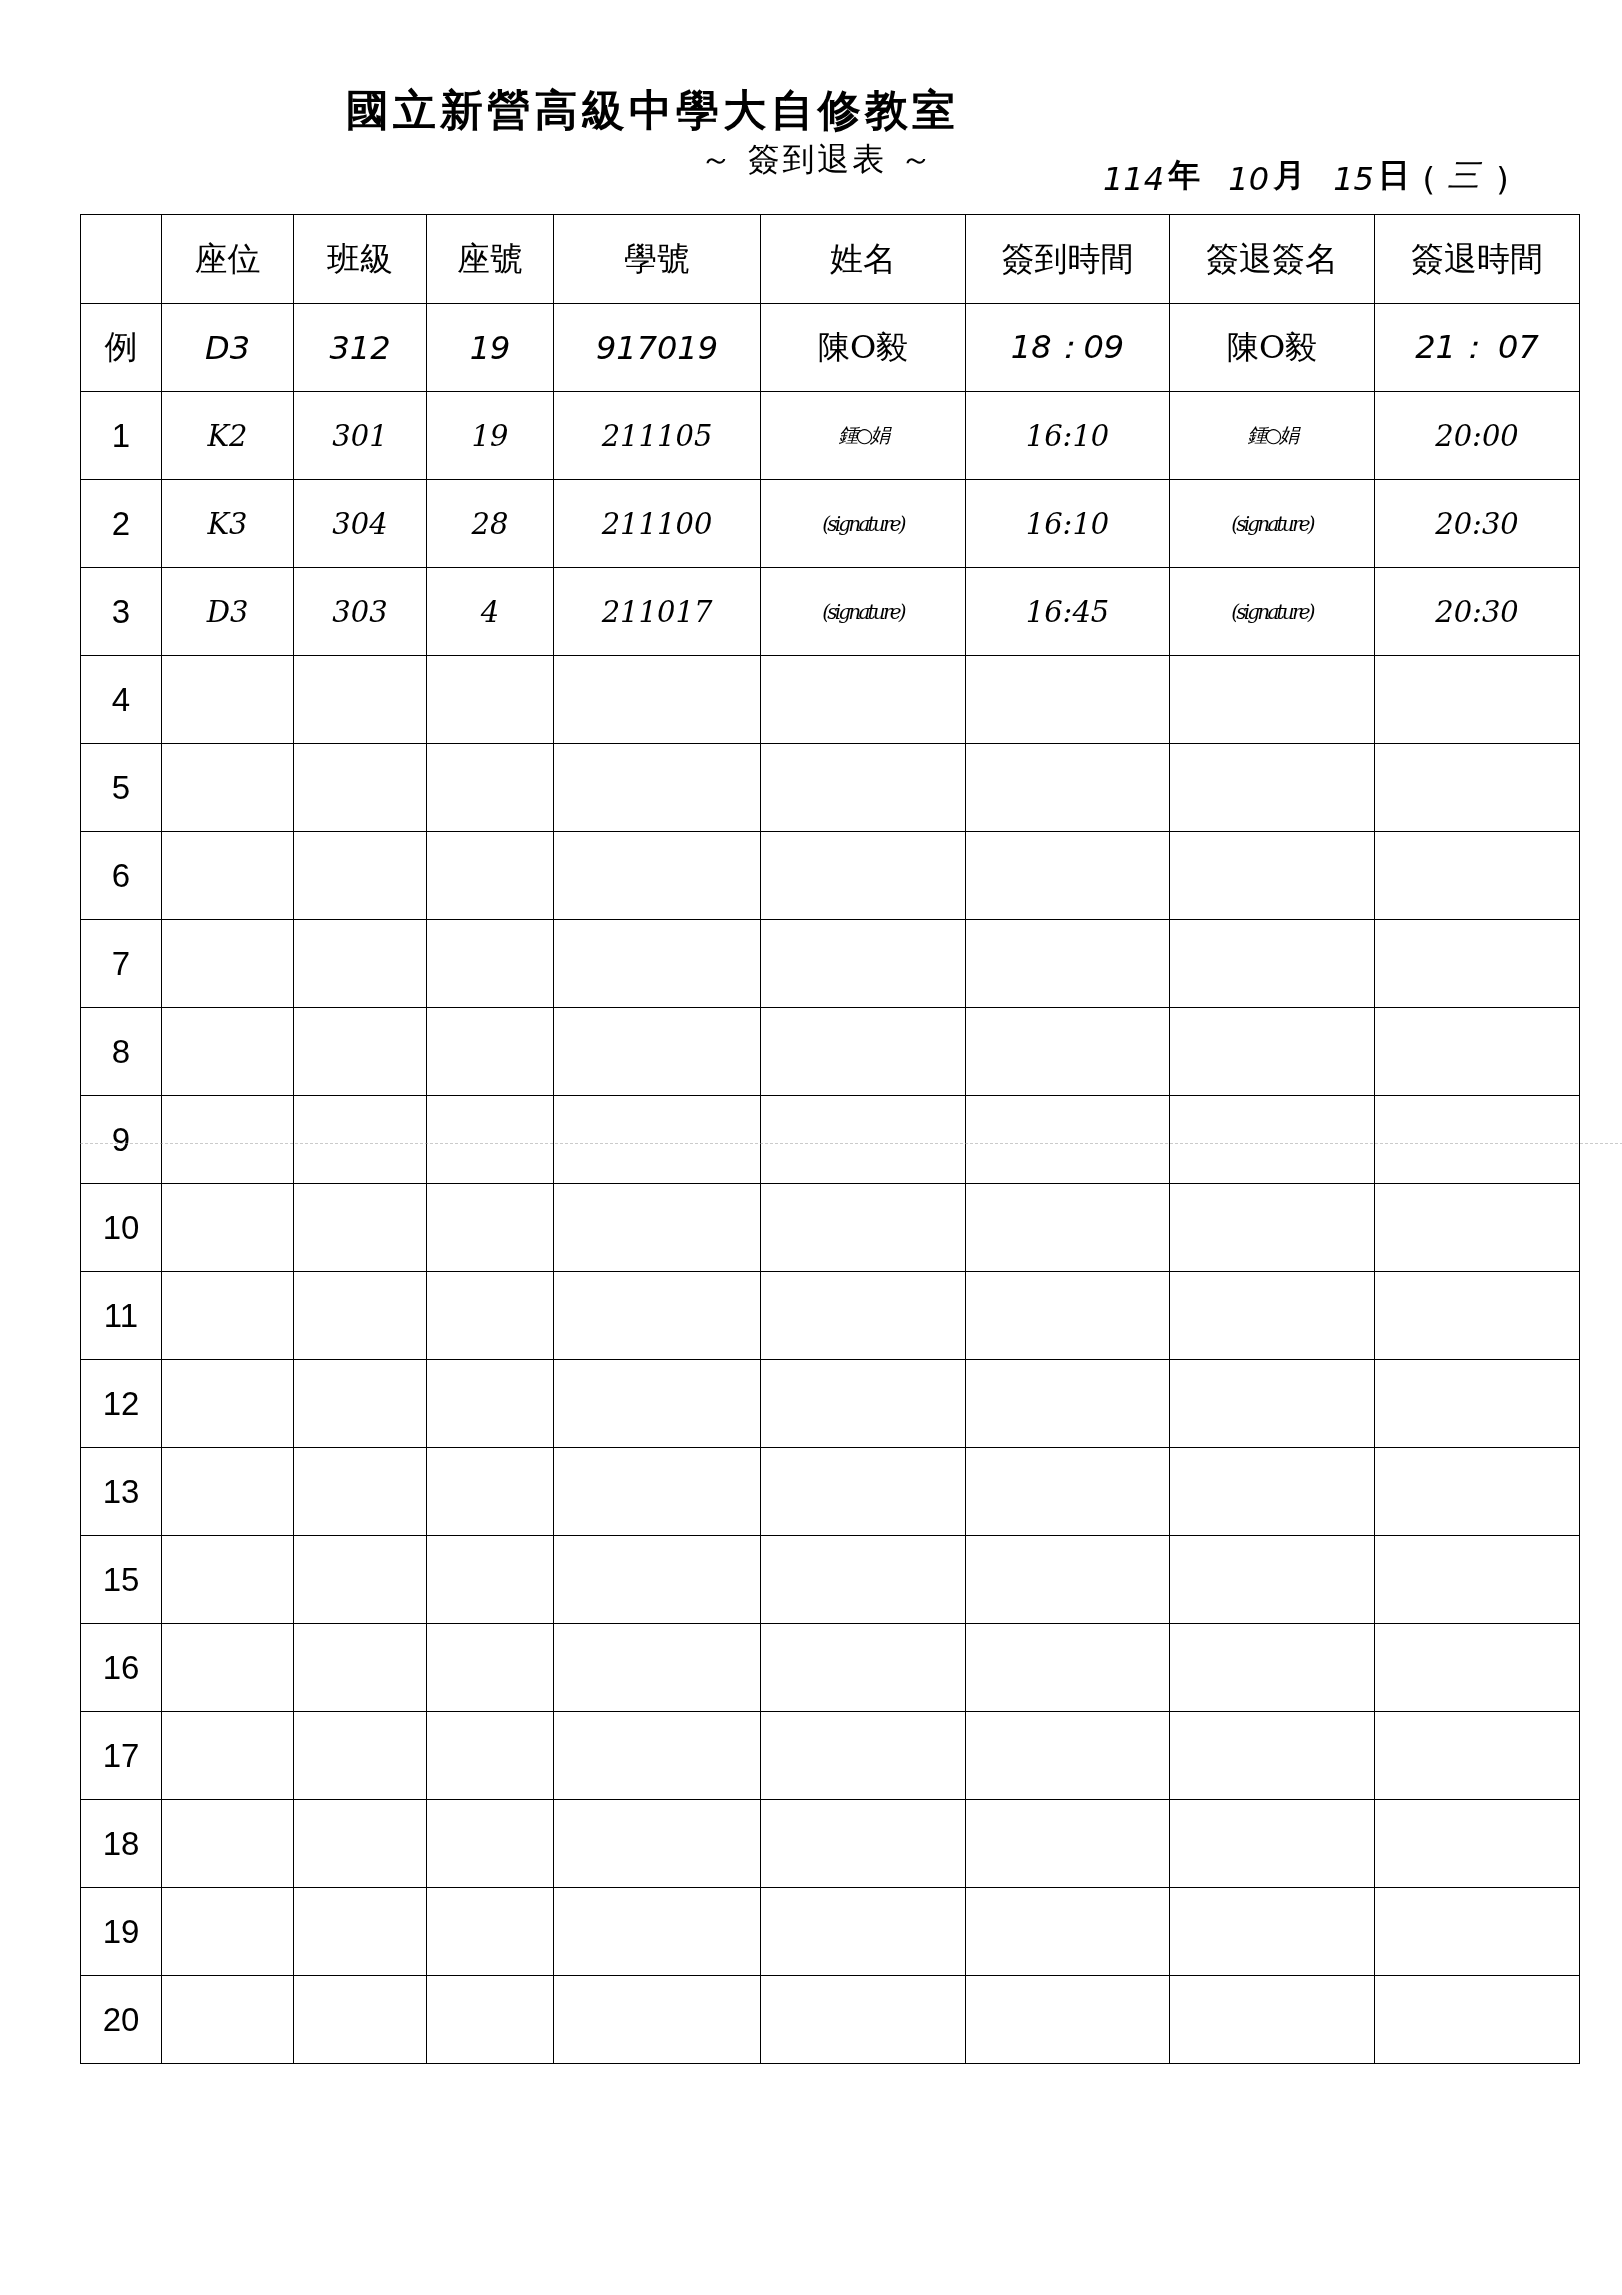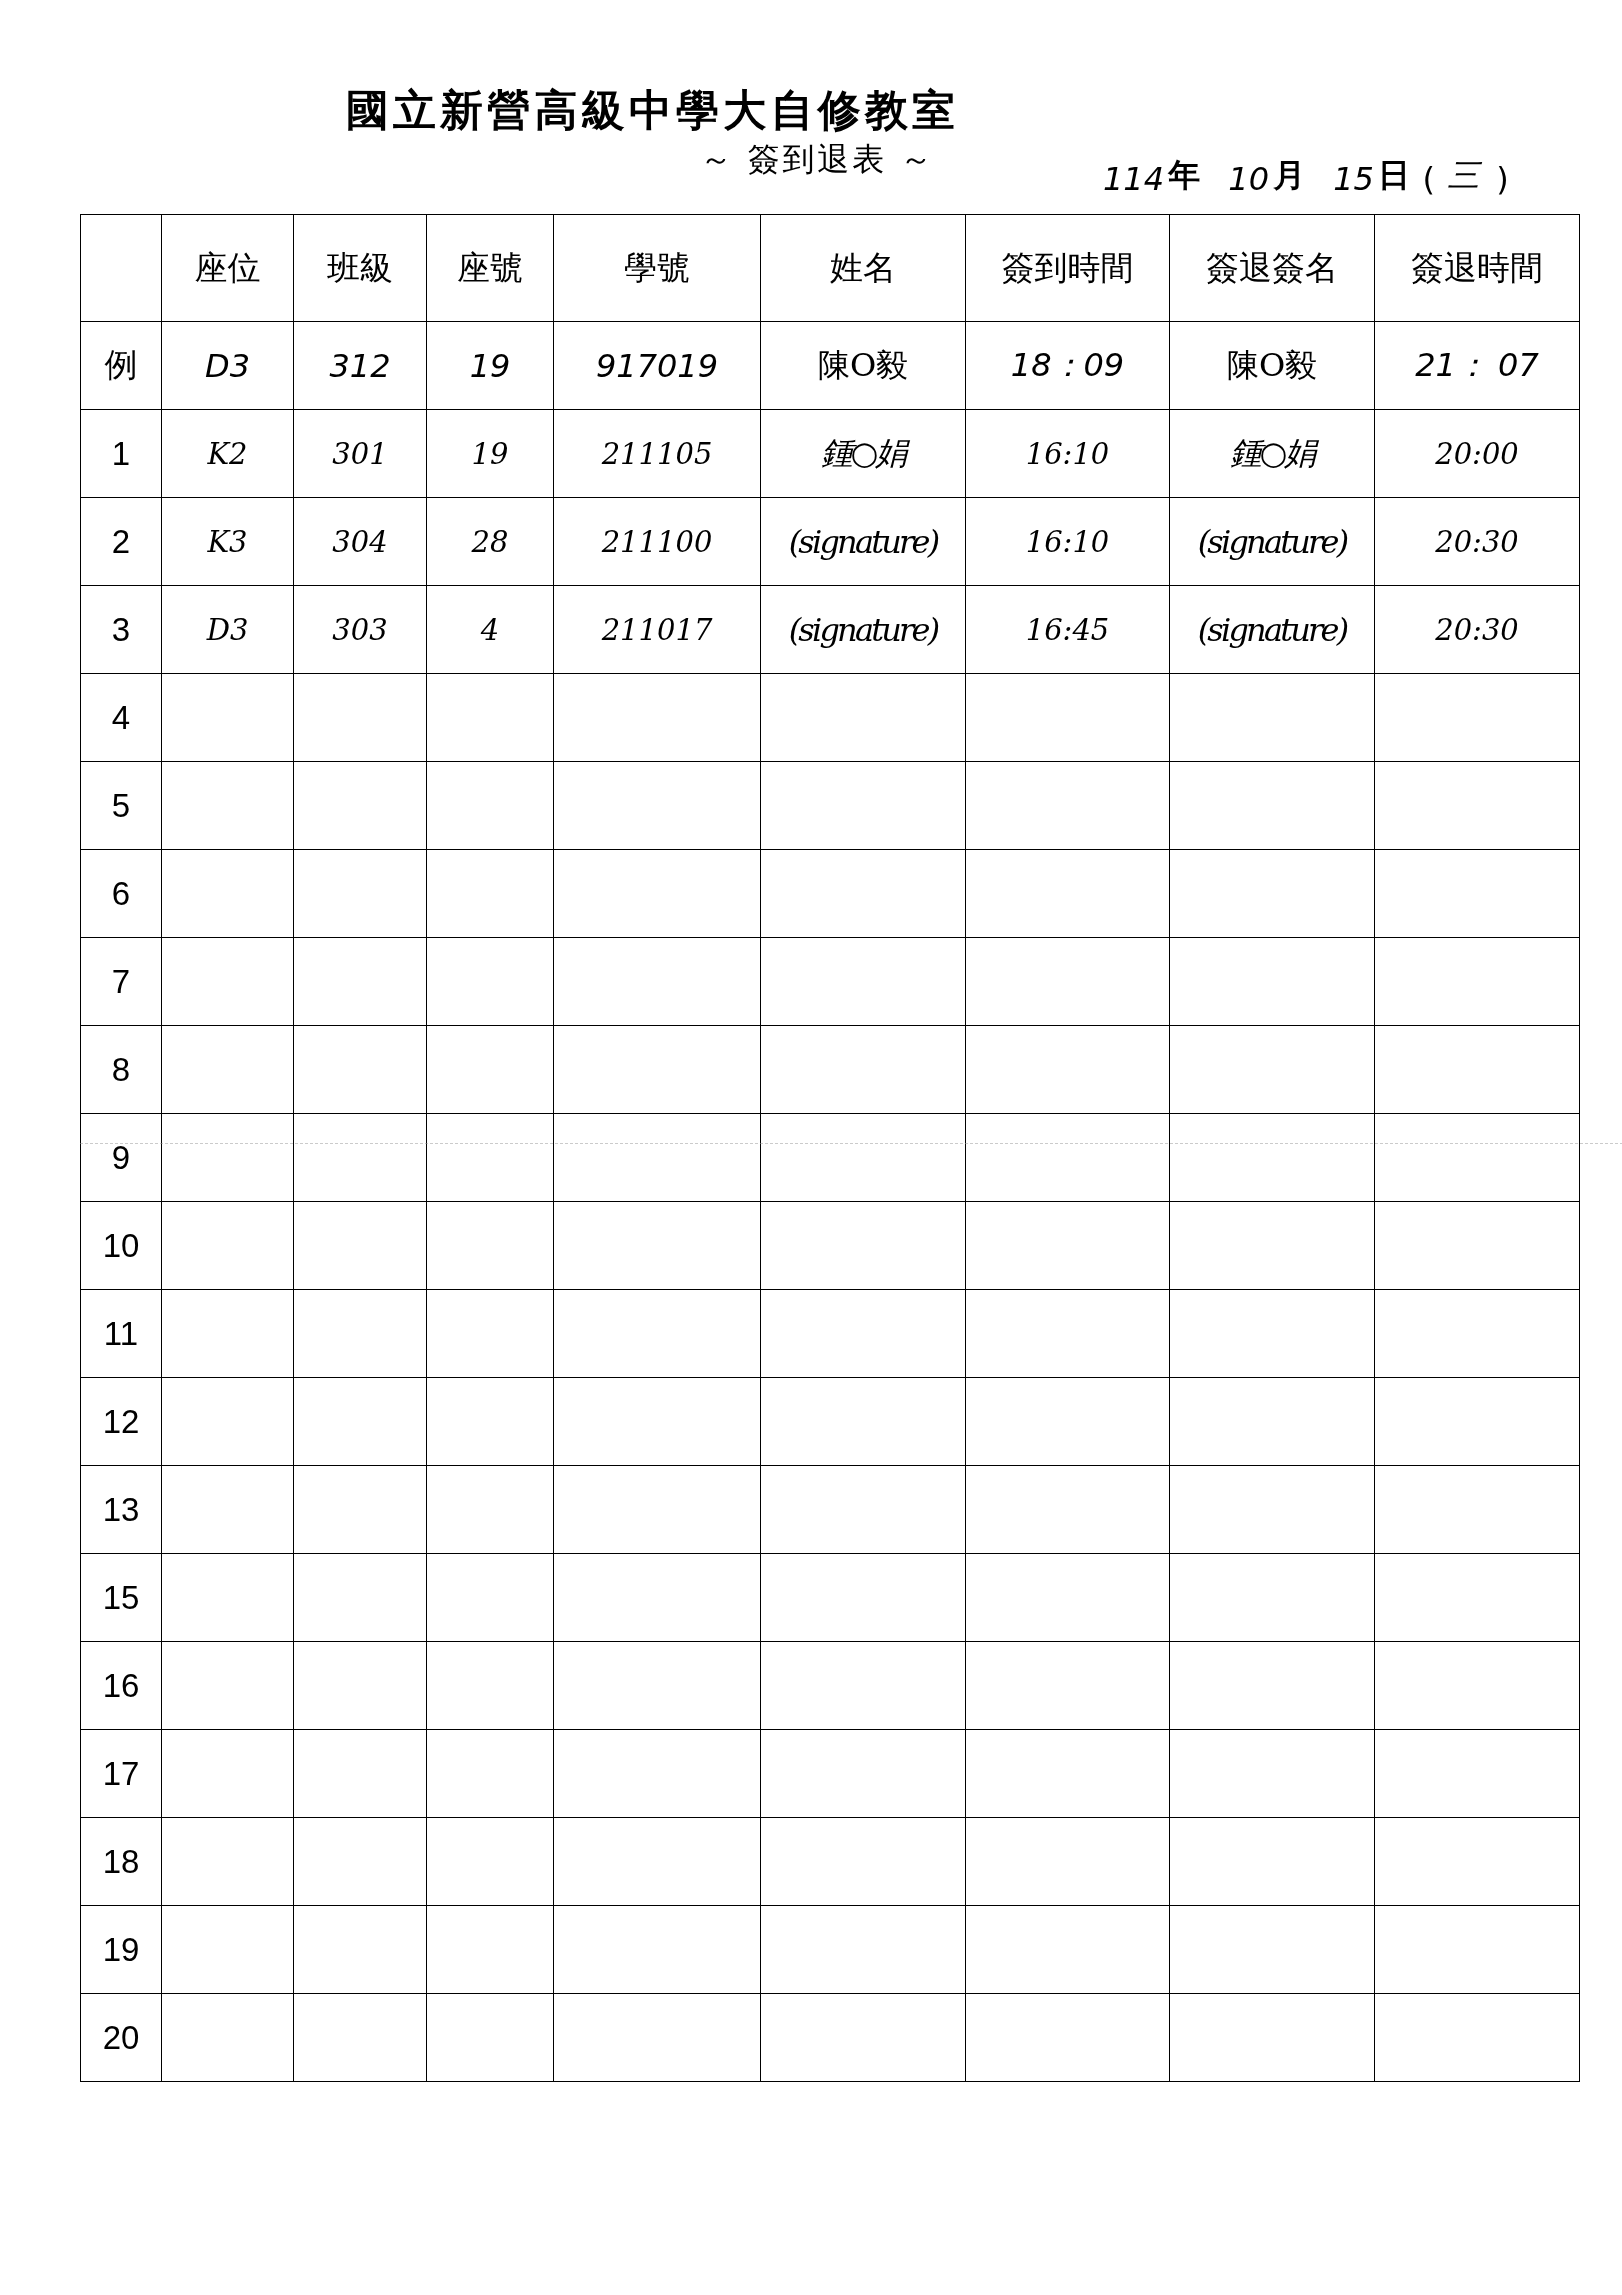--- a/index.html
+++ b/index.html
@@ -27,27 +27,27 @@
     table.sheet {
       position: absolute; left: 80px; top: 214px;
       border-collapse: collapse; table-layout: fixed;
       width: 1500px;
     }
     table.sheet td, table.sheet th {
       border: 1.4px solid #000; text-align: center; vertical-align: middle;
       padding: 0; overflow: hidden; white-space: nowrap;
     }
     table.sheet tr { height: 88px; }
-    table.sheet tr.hdr { height: 107px; }
+    table.sheet tr.hdr { height: 89px; }
     th { font-weight: normal; font-size: 33px; font-family: "DejaVu Sans", sans-serif; }
     td.idx { font-size: 33px; font-family: "Liberation Sans", sans-serif; }
     td.ex { font-style: italic; font-size: 32px; font-family: "DejaVu Sans", sans-serif; font-weight: 300; }
     td.ex.cjk { font-style: normal; font-family: "DejaVu Serif", serif; }
     td.hw { font-family: "DejaVu Serif", serif; font-style: italic; font-size: 29px; }
-    td.hw.sig { font-size: 32px; letter-spacing: -2.8px; margin-left: 17px; }
+    td.hw.sig { font-size: 20px; letter-spacing: -2.8px; margin-left: 17px; }
     td.empty { }
     .dotted {
       position: absolute; left: 80px; width: 1543px; top: 1143px;
       border-top: 1.4px dashed #999; opacity: .5;
     }
   </style>
 </head>
 <body>
 
 <div class="title">國立新營高級中學大自修教室</div>

